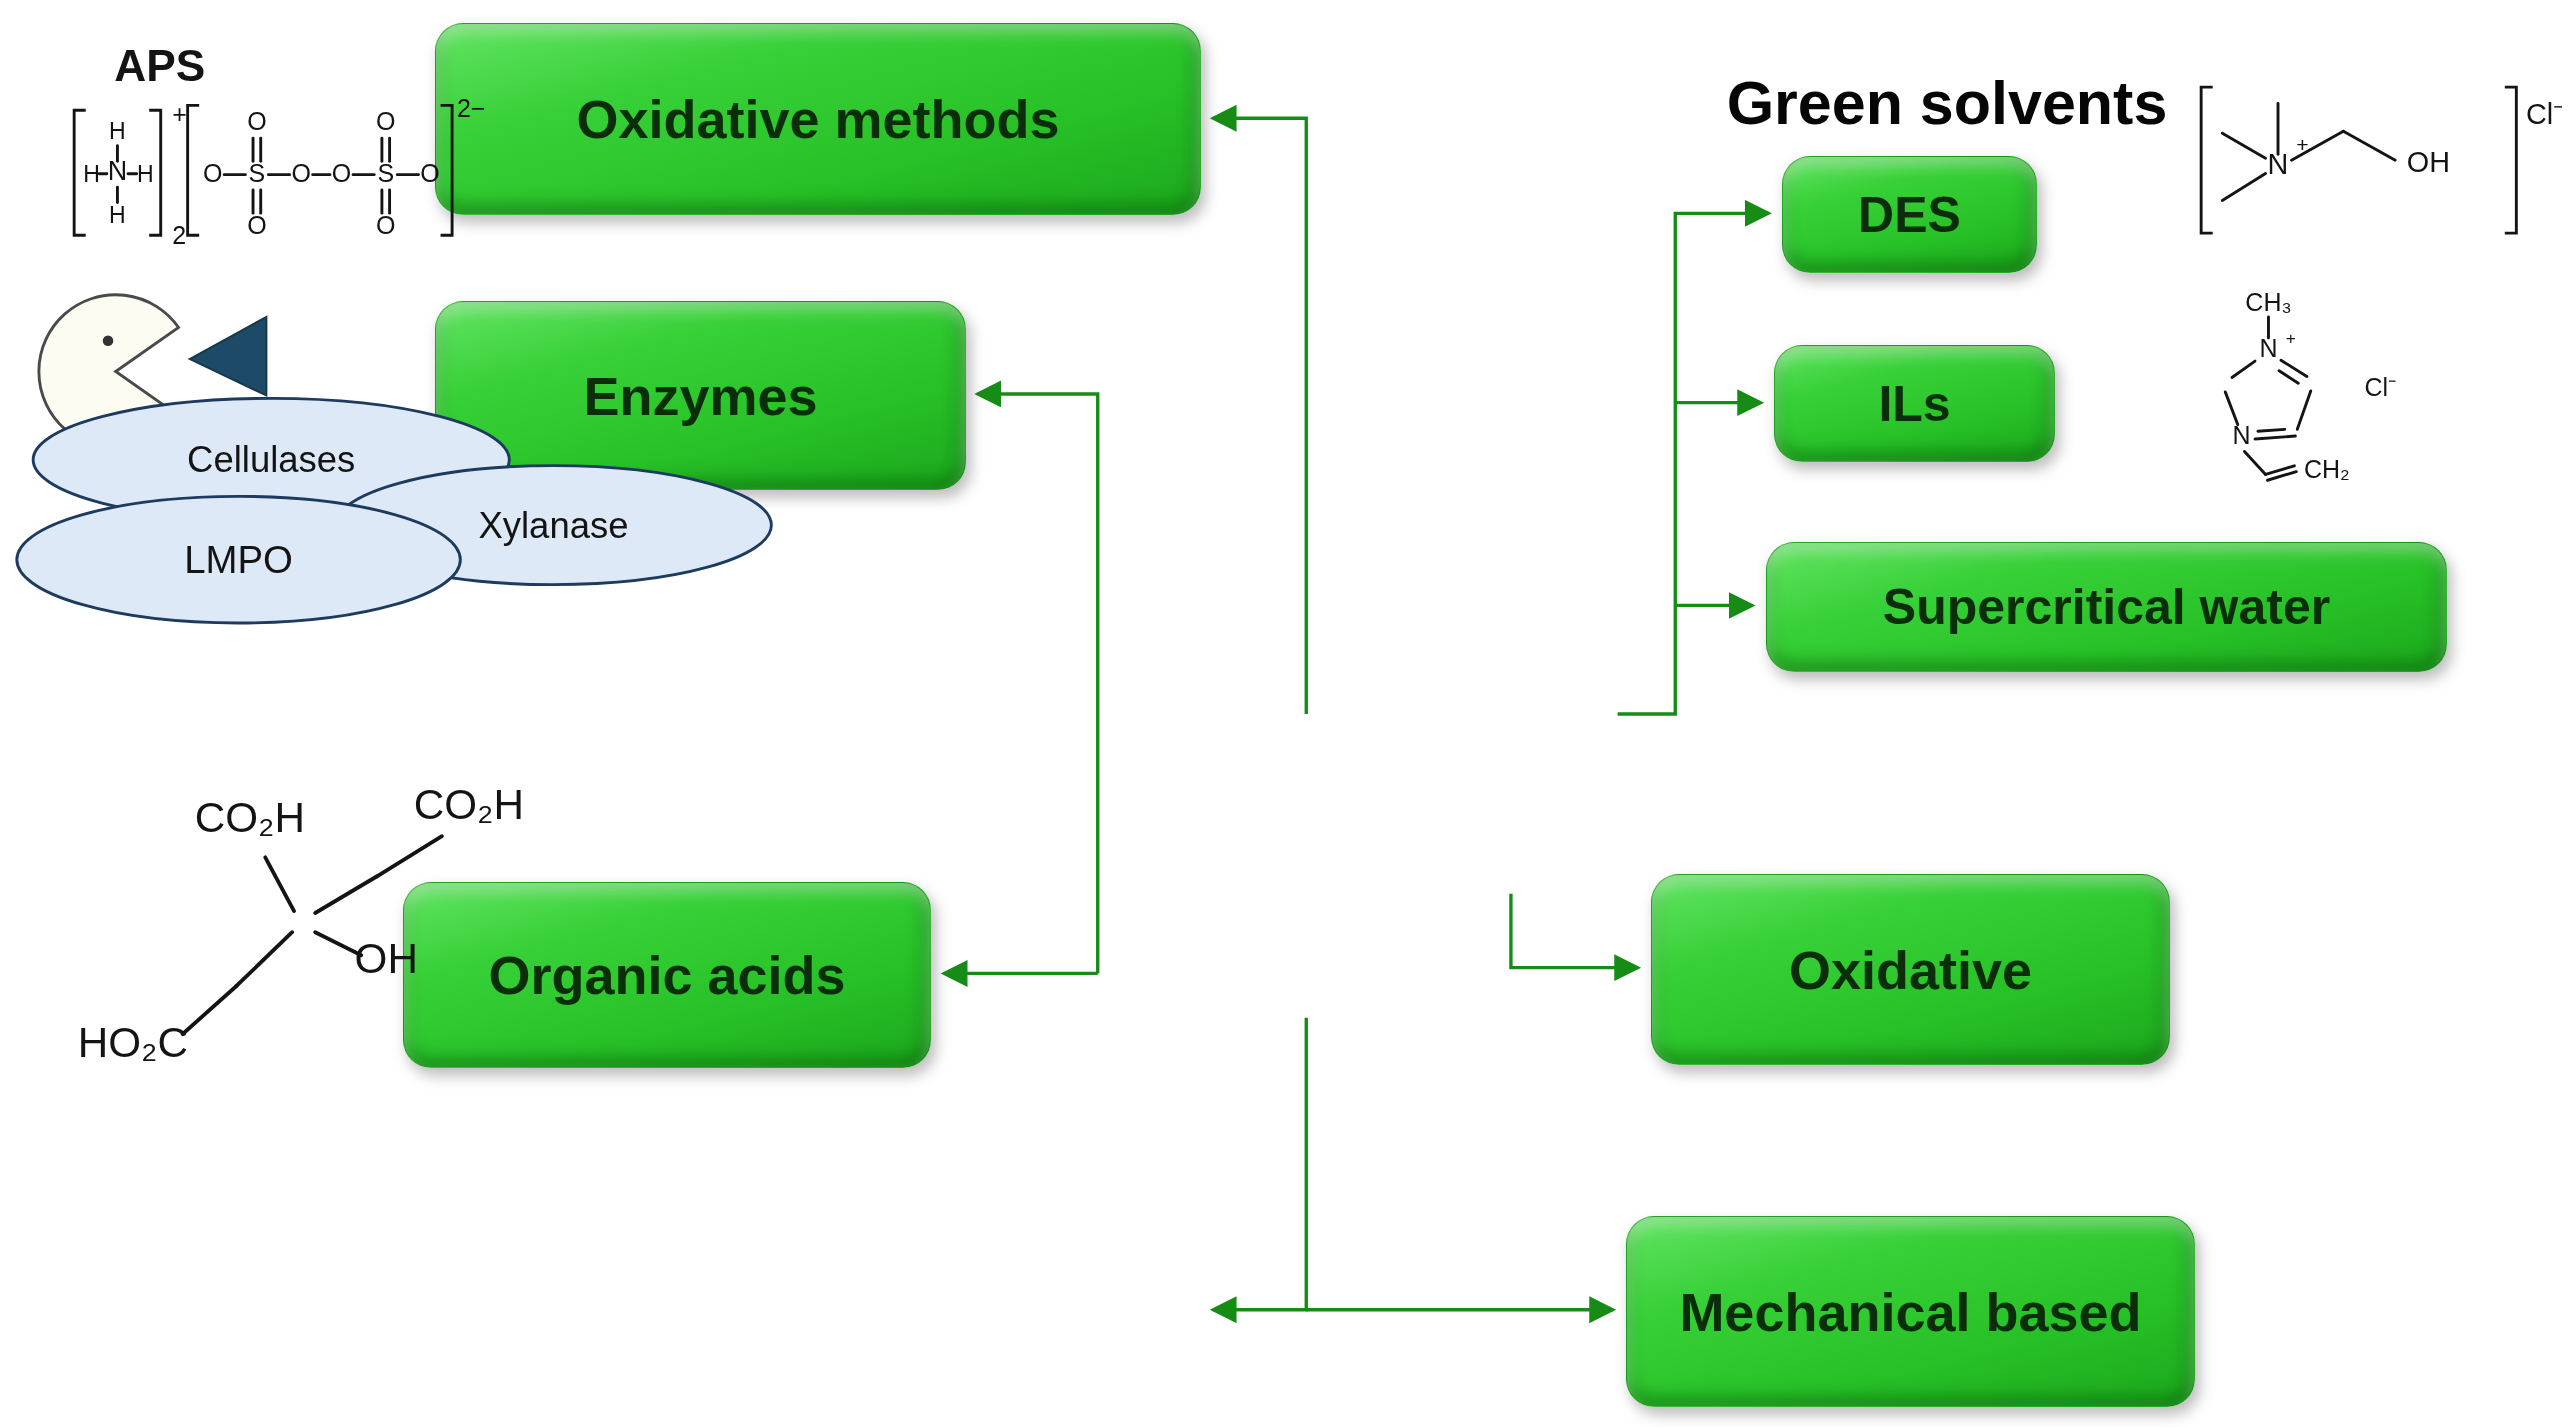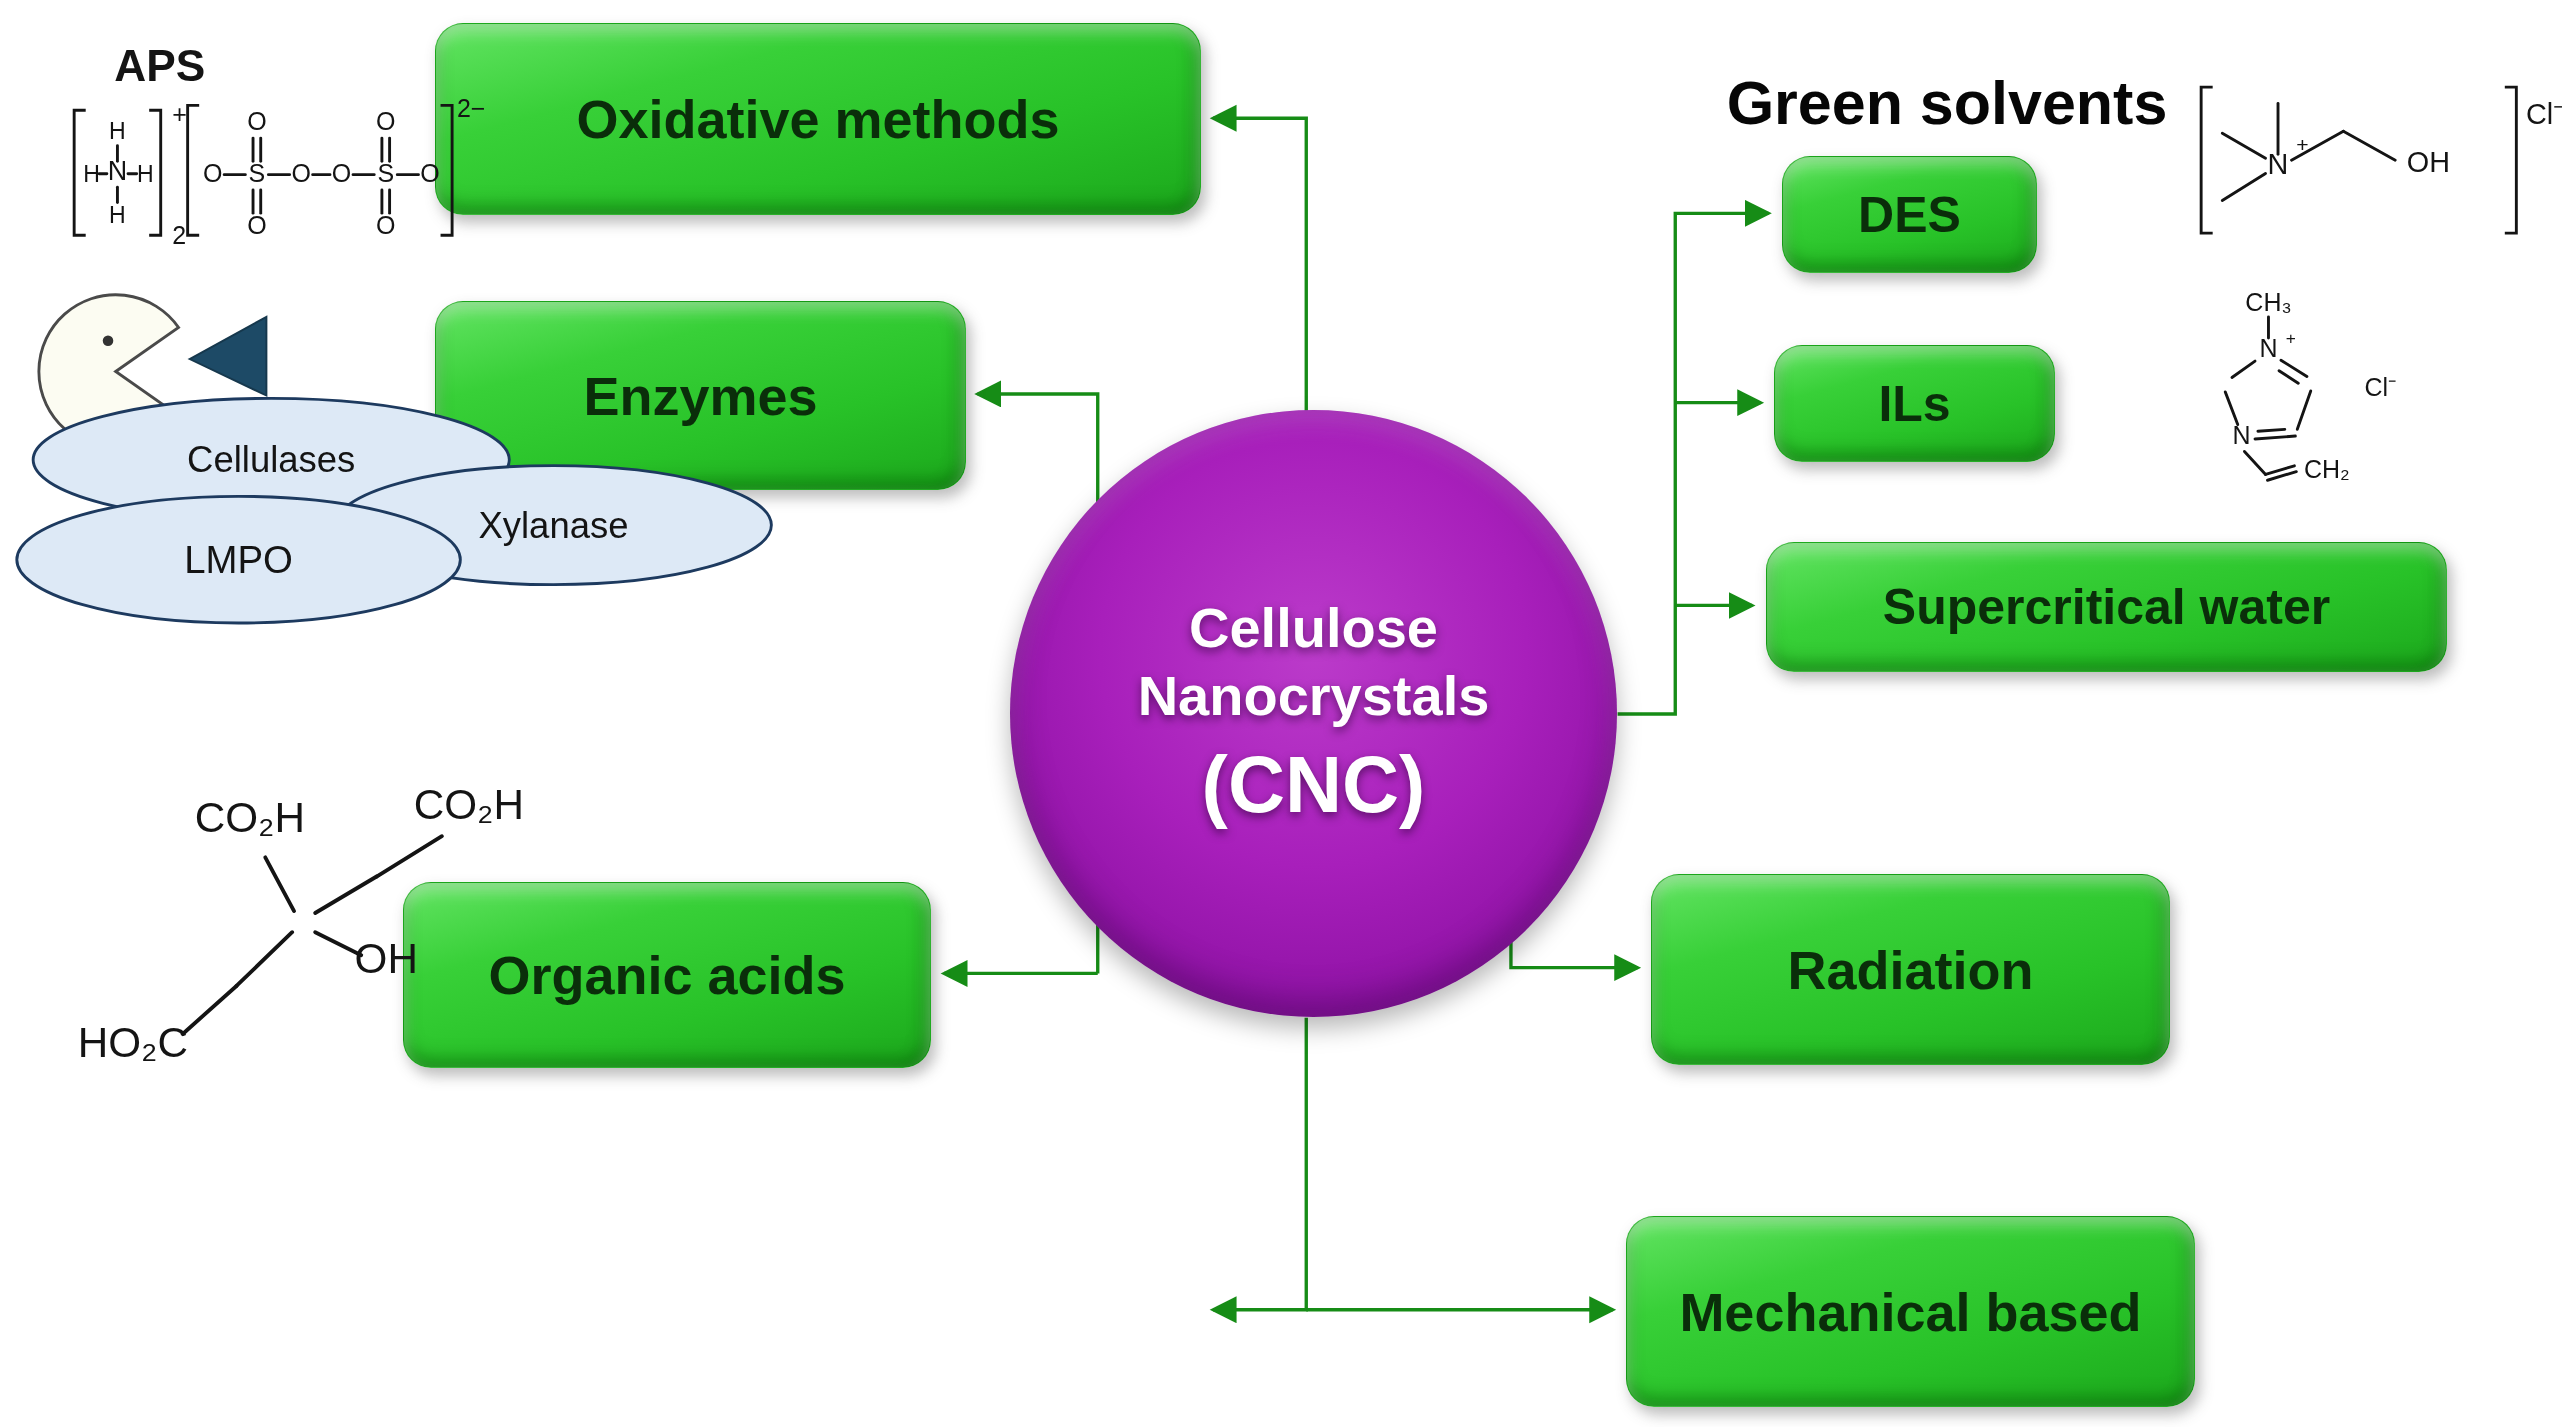--- a/index.html
+++ b/index.html
@@ -68,31 +68,26 @@
   <div class="gbox" style="left:1782px;top:156px;width:253px;height:115px;font-size:50px">
     <span>DES</span>
   </div>
   <div class="gbox" style="left:1766px;top:542px;width:679px;height:128px;font-size:50px">
     <span>Supercritical water</span>
   </div>
   <div class="gbox" style="left:1774px;top:345px;width:279px;height:115px;font-size:50px">
     <span>ILs</span>
   </div>
   <div class="gbox" style="left:1651px;top:874px;width:517px;height:189px;font-size:54px">
-    <span>Radiation</span>
+    <span>Oxidative</span>
   </div>
   <div class="gbox" style="left:1626px;top:1216px;width:567px;height:189px;font-size:54px">
     <span>Mechanical based</span>
   </div>
 
-  <div id="cnc">
-    <div class="cnc-line">Cellulose</div>
-    <div class="cnc-line">Nanocrystals</div>
-    <div class="cnc-cnc">(CNC)</div>
-  </div>
 
   <div id="green-solvents">Green solvents</div>
 
   <svg class="chem" style="left:53px;top:38px;" width="452" height="231" viewBox="0 0 470 240">
     <text x="111" y="45" font-size="46" font-weight="bold" text-anchor="middle">APS</text>
 
     <path class="bracket" d="M34,75 L22,75 L22,205 L34,205"></path>
     <path class="bracket" d="M100,75 L112,75 L112,205 L100,205"></path>
     <text x="124" y="88" font-size="26">+</text>
     <text x="124" y="214" font-size="26">2</text>

